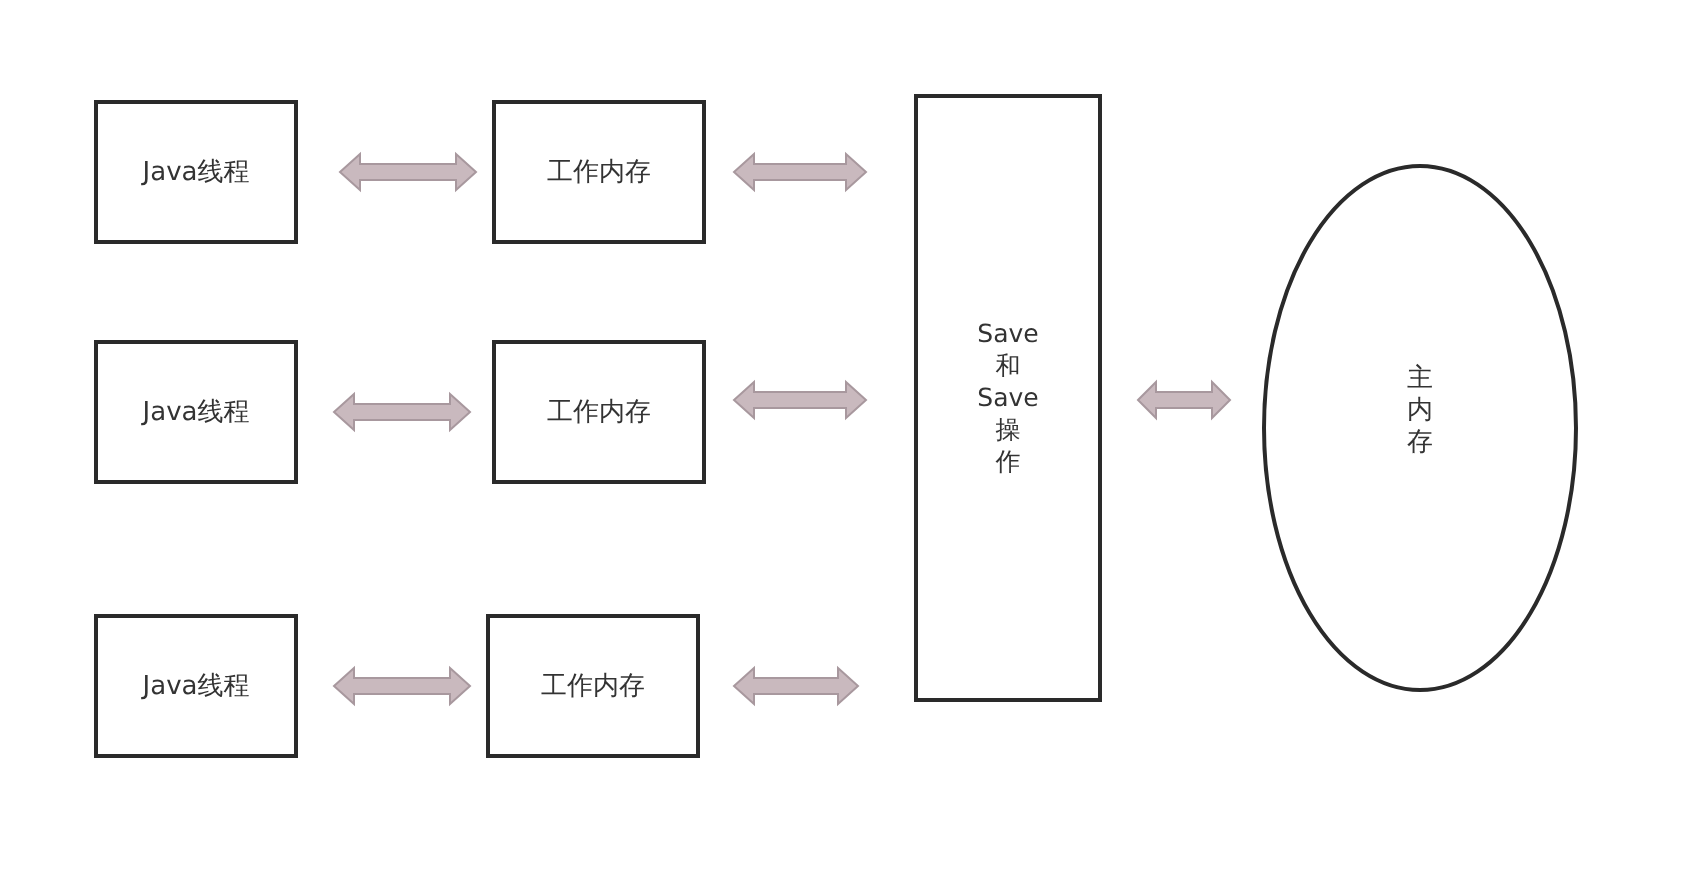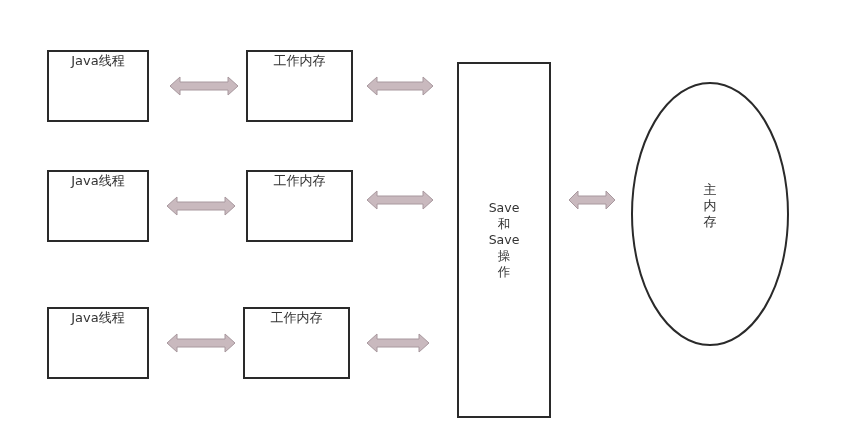--- a/index.html
+++ b/index.html
@@ -1,19 +1,19 @@
 <!DOCTYPE html>
 <html><head>
 <meta charset="utf-8">
 <style>
   html, body { margin: 0; padding: 0; background: #ffffff; }
   body { width: 851px; height: 440px; position: relative; overflow: hidden;
          font-family: "DejaVu Sans", "Liberation Sans", sans-serif; color: #333333; }
   .box { position: absolute; box-sizing: border-box; border: 2px solid #2a2a2a;
-         background: #ffffff; display: flex; justify-content: center;
+         background: #ffffff; display: flex; align-items: center; justify-content: center;
          font-size: 13px; color: #333333; }
   .tall { flex-direction: column; text-align: center; line-height: 16px; font-size: 12.5px; }
   .tall span { display: block; }
   .arrow { position: absolute; }
   .ellipse-wrap { position: absolute; }
   .ellipse-label { position: absolute; display: flex; flex-direction: column; align-items: center;
                    font-size: 13px; line-height: 16px; color: #333333; }
 </style>
 </head>
 <body>
@@ -50,21 +50,21 @@
 <svg class="arrow" style="left:165px; top:331px;" width="72" height="24" viewBox="0 0 72 24">
   <polygon points="2,12 12,3 12,8 60,8 60,3 70,12 60,21 60,16 12,16 12,21" fill="#c9b9be" stroke="#a8989e" stroke-width="1"></polygon>
 </svg>
 <div class="box" style="left:243px; top:307px; width:107px; height:72px;">
   <span>工作内存</span>
 </div>
 <svg class="arrow" style="left:365px; top:331px;" width="66" height="24" viewBox="0 0 66 24">
   <polygon points="2,12 12,3 12,8 54,8 54,3 64,12 54,21 54,16 12,16 12,21" fill="#c9b9be" stroke="#a8989e" stroke-width="1"></polygon>
 </svg>
 
-<div class="box tall" style="left:457px; top:62px; width:94px; height:356px;">
+<div class="box tall" style="left:457px; top:47px; width:94px; height:304px;">
   <span>Save</span>
   <span>和</span>
   <span>Save</span>
   <span>操</span>
   <span>作</span>
 </div>
 
 <svg class="arrow" style="left:567px; top:188px;" width="50" height="24" viewBox="0 0 50 24">
   <polygon points="2,12 11,3 11,8 39,8 39,3 48,12 39,21 39,16 11,16 11,21" fill="#c9b9be" stroke="#a8989e" stroke-width="1"></polygon>
 </svg>

